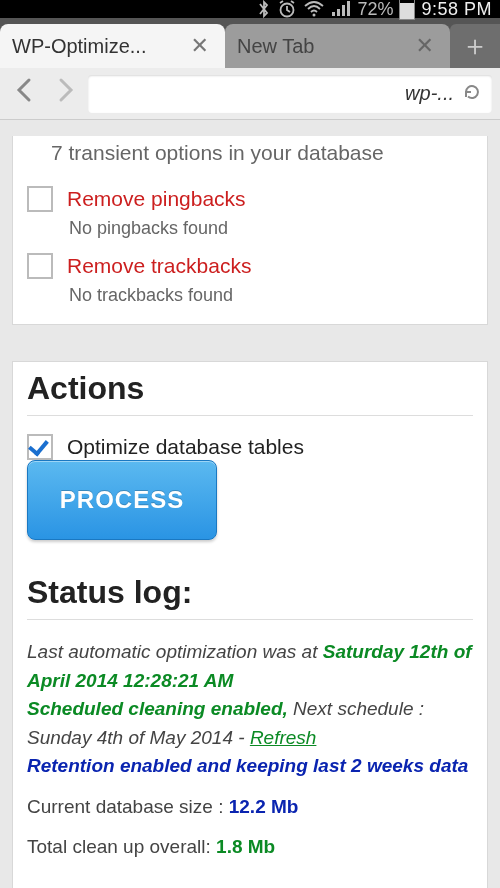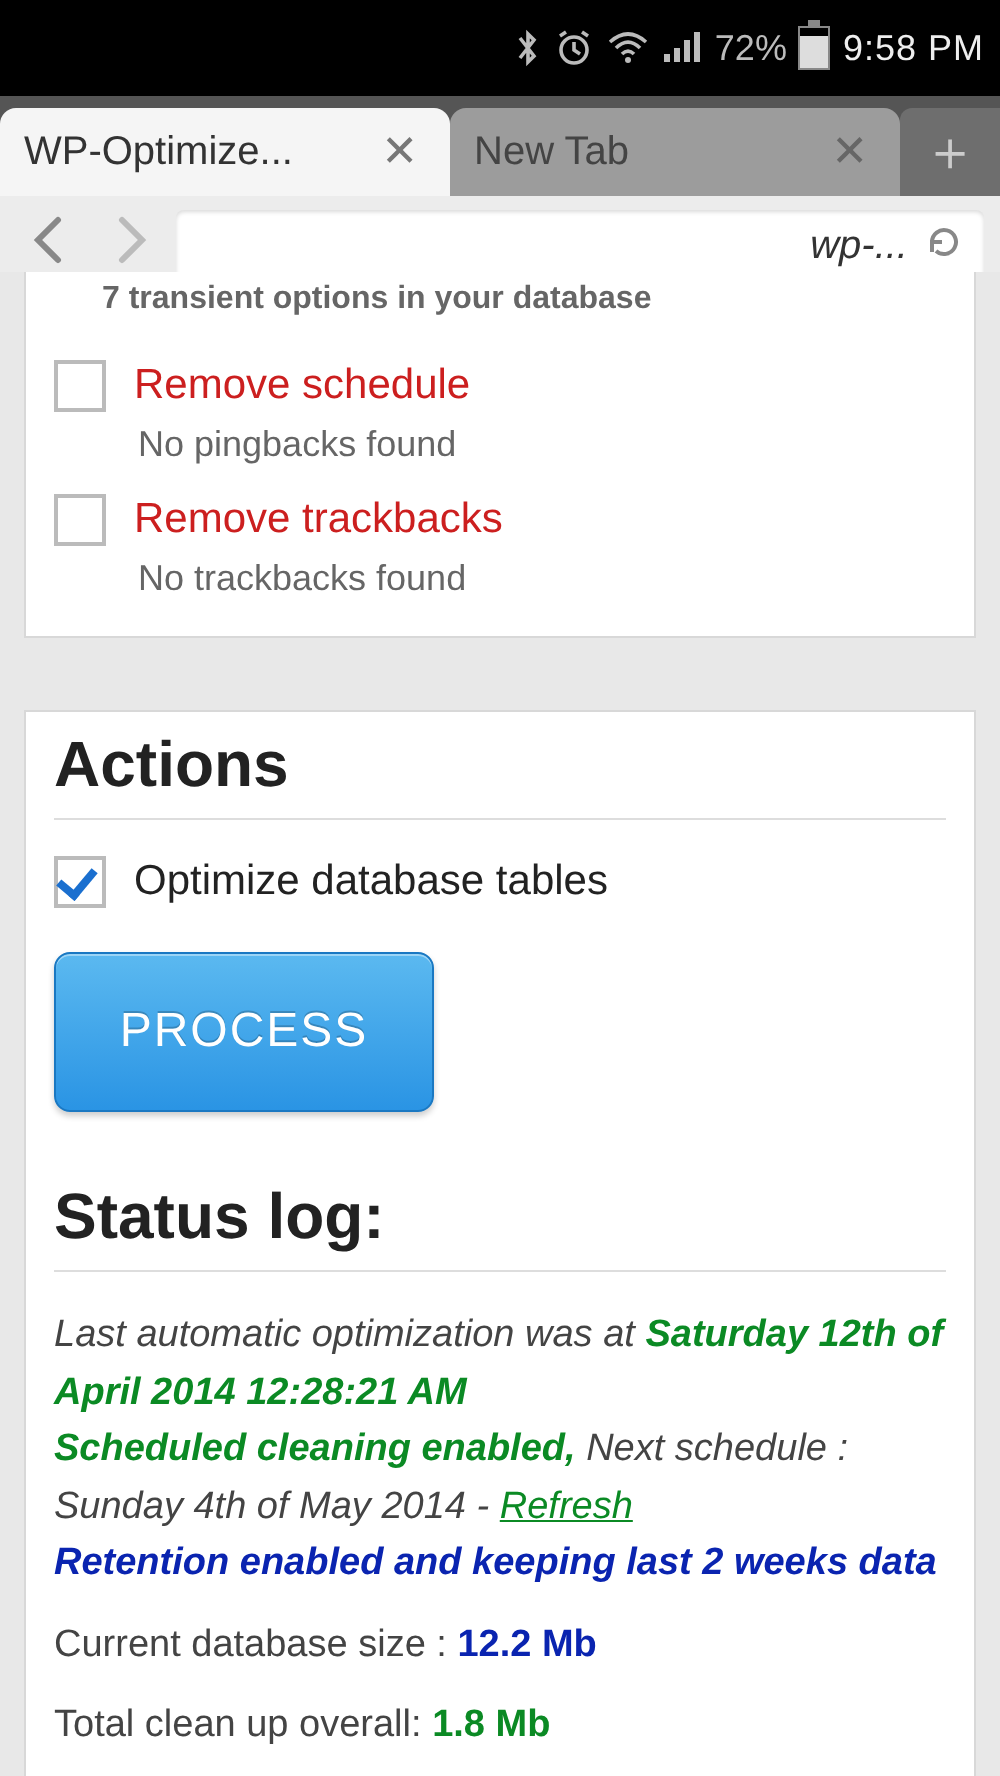--- a/index.html
+++ b/index.html
@@ -6,21 +6,21 @@
   body {
     width: 500px;
     height: 888px;
     font-family: -apple-system, "Helvetica Neue", Arial, sans-serif;
     background: #e8e8e8;
     overflow: hidden;
     position: relative;
   }
   
   .status-bar {
-    height: 48px;
+    height: 18px;
     background: #000;
     color: #ccc;
     display: flex;
     align-items: center;
     justify-content: flex-end;
     padding: 0 8px;
     font-size: 20px;
     gap: 6px;
   }
   .status-bar .battery-pct { font-size: 18px; color: #bbb; }
@@ -90,46 +90,45 @@
     background:#e8e8e8;
     padding: 0 12px 20px 12px;
     overflow:hidden;
   }
   .card {
     background:#fff;
     border:1px solid #d8d8d8;
     padding: 8px 14px 18px;
     margin-bottom: 36px;
   }
-  .note-line { color:#666; font-size:16px; margin: 0 0 21px 24px; font-weight: bold;}
+  .note-line { color:#666; font-size:21px; margin: 0 0 21px 24px;}
   .opt-row { display:flex; align-items:center; gap:14px; margin-top:14px;}
   .chk {
     width:26px; height:26px; border:2px solid #bbb; background:#fff;
     display:flex; align-items:center; justify-content:center;
     flex-shrink:0;
   }
   .chk.checked::after{
     content:""; width:14px; height:8px; border-left:4px solid #1a6fcf; border-bottom:4px solid #1a6fcf;
     transform: rotate(-50deg) translateY(-2px);
   }
   .opt-label-red { color:#cc1f1f; font-size:21px; }
   .opt-sub { color:#666; font-size:18px; margin-left:42px; margin-top:6px;}
   .section-title {
     font-size:32px; font-weight:600; color:#222;
     border-bottom:1px solid #ddd; padding-bottom:8px; margin-bottom:18px;
   }
   .section-title.smallgap{ margin-top:34px; }
   .opt-label-dark { color:#222; font-size:21px;}
   .process-btn {
-    margin-top:22px;
     width: 190px; height:80px;
     background: linear-gradient(#5bb9f0,#2a94e4);
     border:1px solid #1a78c2;
     border-radius:8px;
-    color:#fff; font-size:24px; font-weight:400; letter-spacing:1px;
+    color:#fff; font-size:24px; font-weight:700; letter-spacing:1px;
     box-shadow: 0 2px 3px rgba(0,0,0,0.2), inset 0 1px 0 rgba(255,255,255,0.4);
     display:flex; align-items:center; justify-content:center;
     text-shadow:0 -1px 0 rgba(0,0,0,0.2);
   }
   .log-block { margin-top:18px; font-size:19px; line-height:1.5;}
   .log-block p { margin-bottom:12px;}
   .green { color:#0b8a24; font-weight:600;}
   .green-i { color:#0b8a24; font-weight:600; font-style:italic;}
   .darkgrey-i { color:#444; font-style:italic;}
   .link-i { color:#0b8a24; text-decoration:underline; font-style:italic;}
@@ -210,21 +209,21 @@
   </div>
 </div>
 
 <div class="content">
 
   <div class="card" style="margin-top:-4px;">
     <div class="note-line">7 transient options in your database</div>
 
     <div class="opt-row">
       <span class="chk"></span>
-      <span class="opt-label-red">Remove schedule</span>
+      <span class="opt-label-red">Remove pingbacks</span>
     </div>
     <div class="opt-sub">No pingbacks found</div>
 
     <div class="opt-row">
       <span class="chk"></span>
       <span class="opt-label-red">Remove trackbacks</span>
     </div>
     <div class="opt-sub">No trackbacks found</div>
   </div>
 

